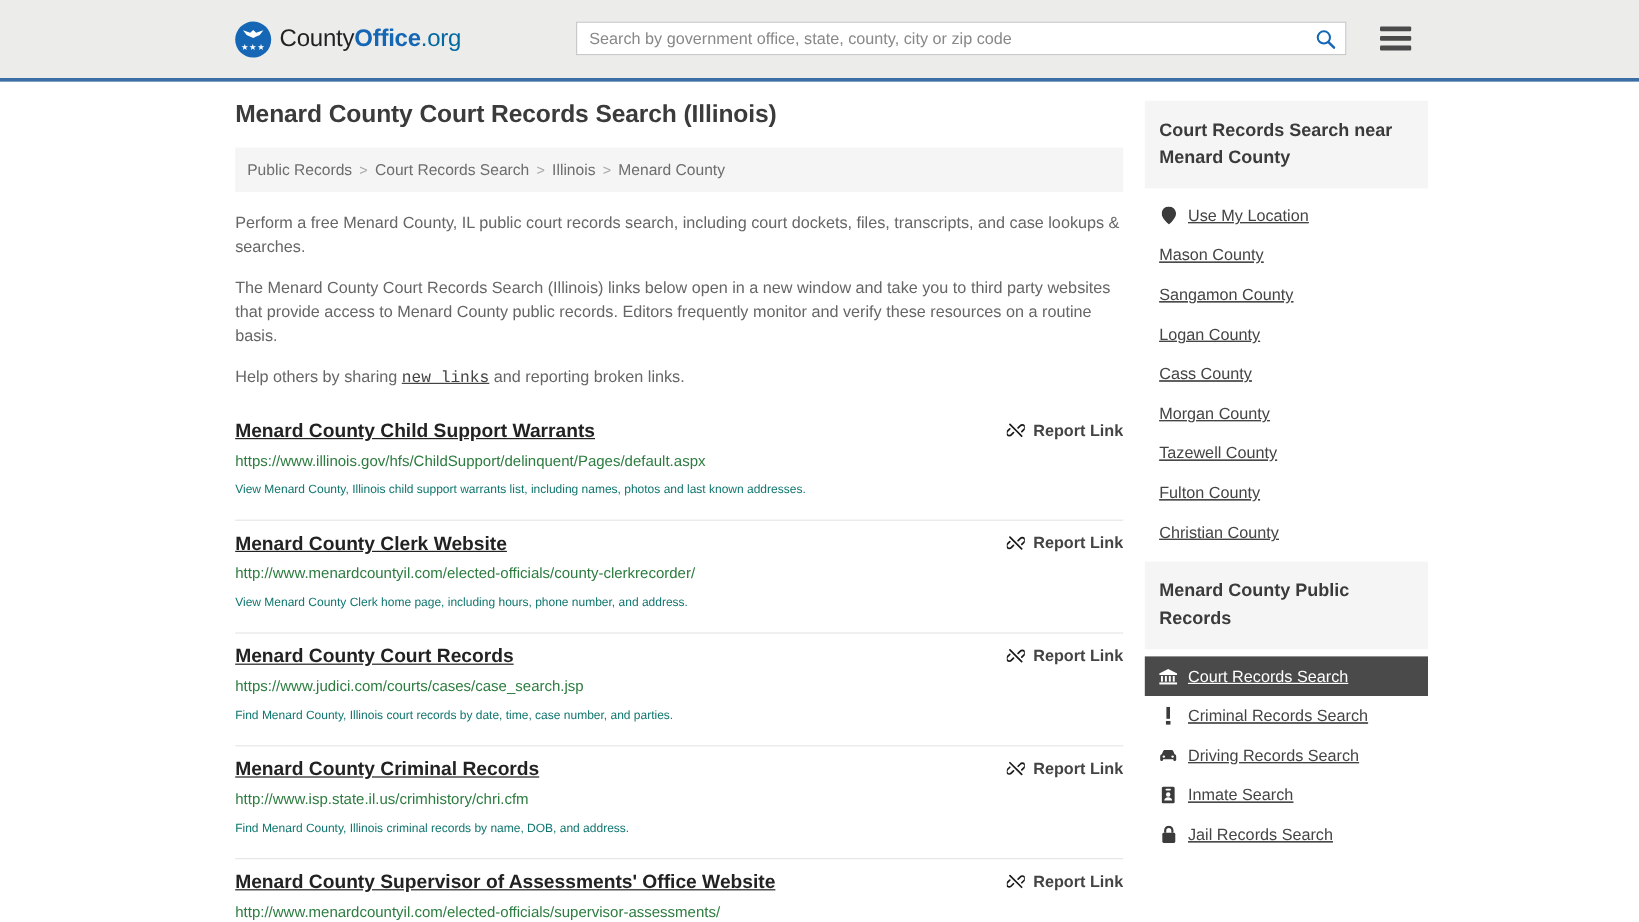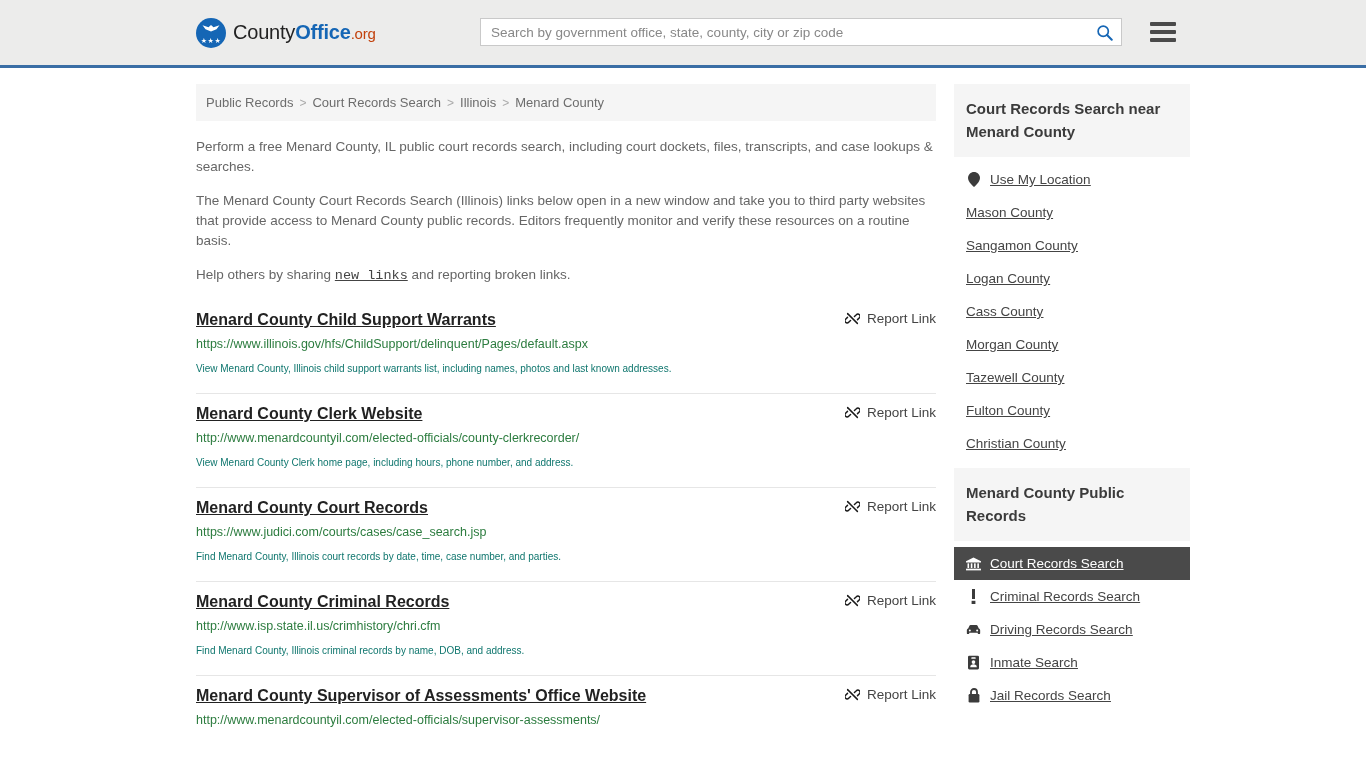--- a/index.html
+++ b/index.html
@@ -49,21 +49,21 @@
     line-height: 7px;
   }
   .brand-text {
     font-size: 20px;
     color: #222222;
     letter-spacing: -0.2px;
     white-space: nowrap;
   }
   .brand-text .b-office { color: #1566b5; font-weight: bold; }
   .brand-text .b-county { font-weight: normal; }
-  .brand-text .b-org { color: #c2410c; font-size: 15px; }
+  .brand-text .b-org { color: #0369a1; font-size: 20px; }
 
   .search-wrap {
     position: absolute;
     left: 480px;
     top: 18px;
     width: 642px;
     height: 28px;
     background: #ffffff;
     border: 1px solid #c9c9c9;
     display: flex;
@@ -183,20 +183,21 @@
     padding-right: 12px;
   }
   .report-link {
     display: flex;
     align-items: flex-end;
     gap: 7px;
     flex: 0 0 auto;
     cursor: pointer;
     white-space: nowrap;
     padding-top: 1px;
+    font-weight: bold;
   }
   .report-link .rl-text {
     font-size: 13.5px;
     color: #444444;
   }
   .link-url {
     font-size: 12.5px;
     color: #2c7c3f;
     margin-top: 6px;
     line-height: 16px;
@@ -274,20 +275,21 @@
     <span></span>
       <span></span>
       <span></span>
   </div>
 </div>
 
 <div class="page">
   <div class="layout">
 
     <div class="main-col">
+      <h1 class="page-title">Menard County Court Records Search (Illinois)</h1>
 
       <div class="breadcrumb" id="breadcrumb">
           <a href="#" class="">Public Records</a>
           <span class="sep">&gt;</span>
           <a href="#" class="">Court Records Search</a>
           <span class="sep">&gt;</span>
           <a href="#" class="">Illinois</a>
           <span class="sep">&gt;</span>
           <span class="current">Menard County</span>
         </div>

